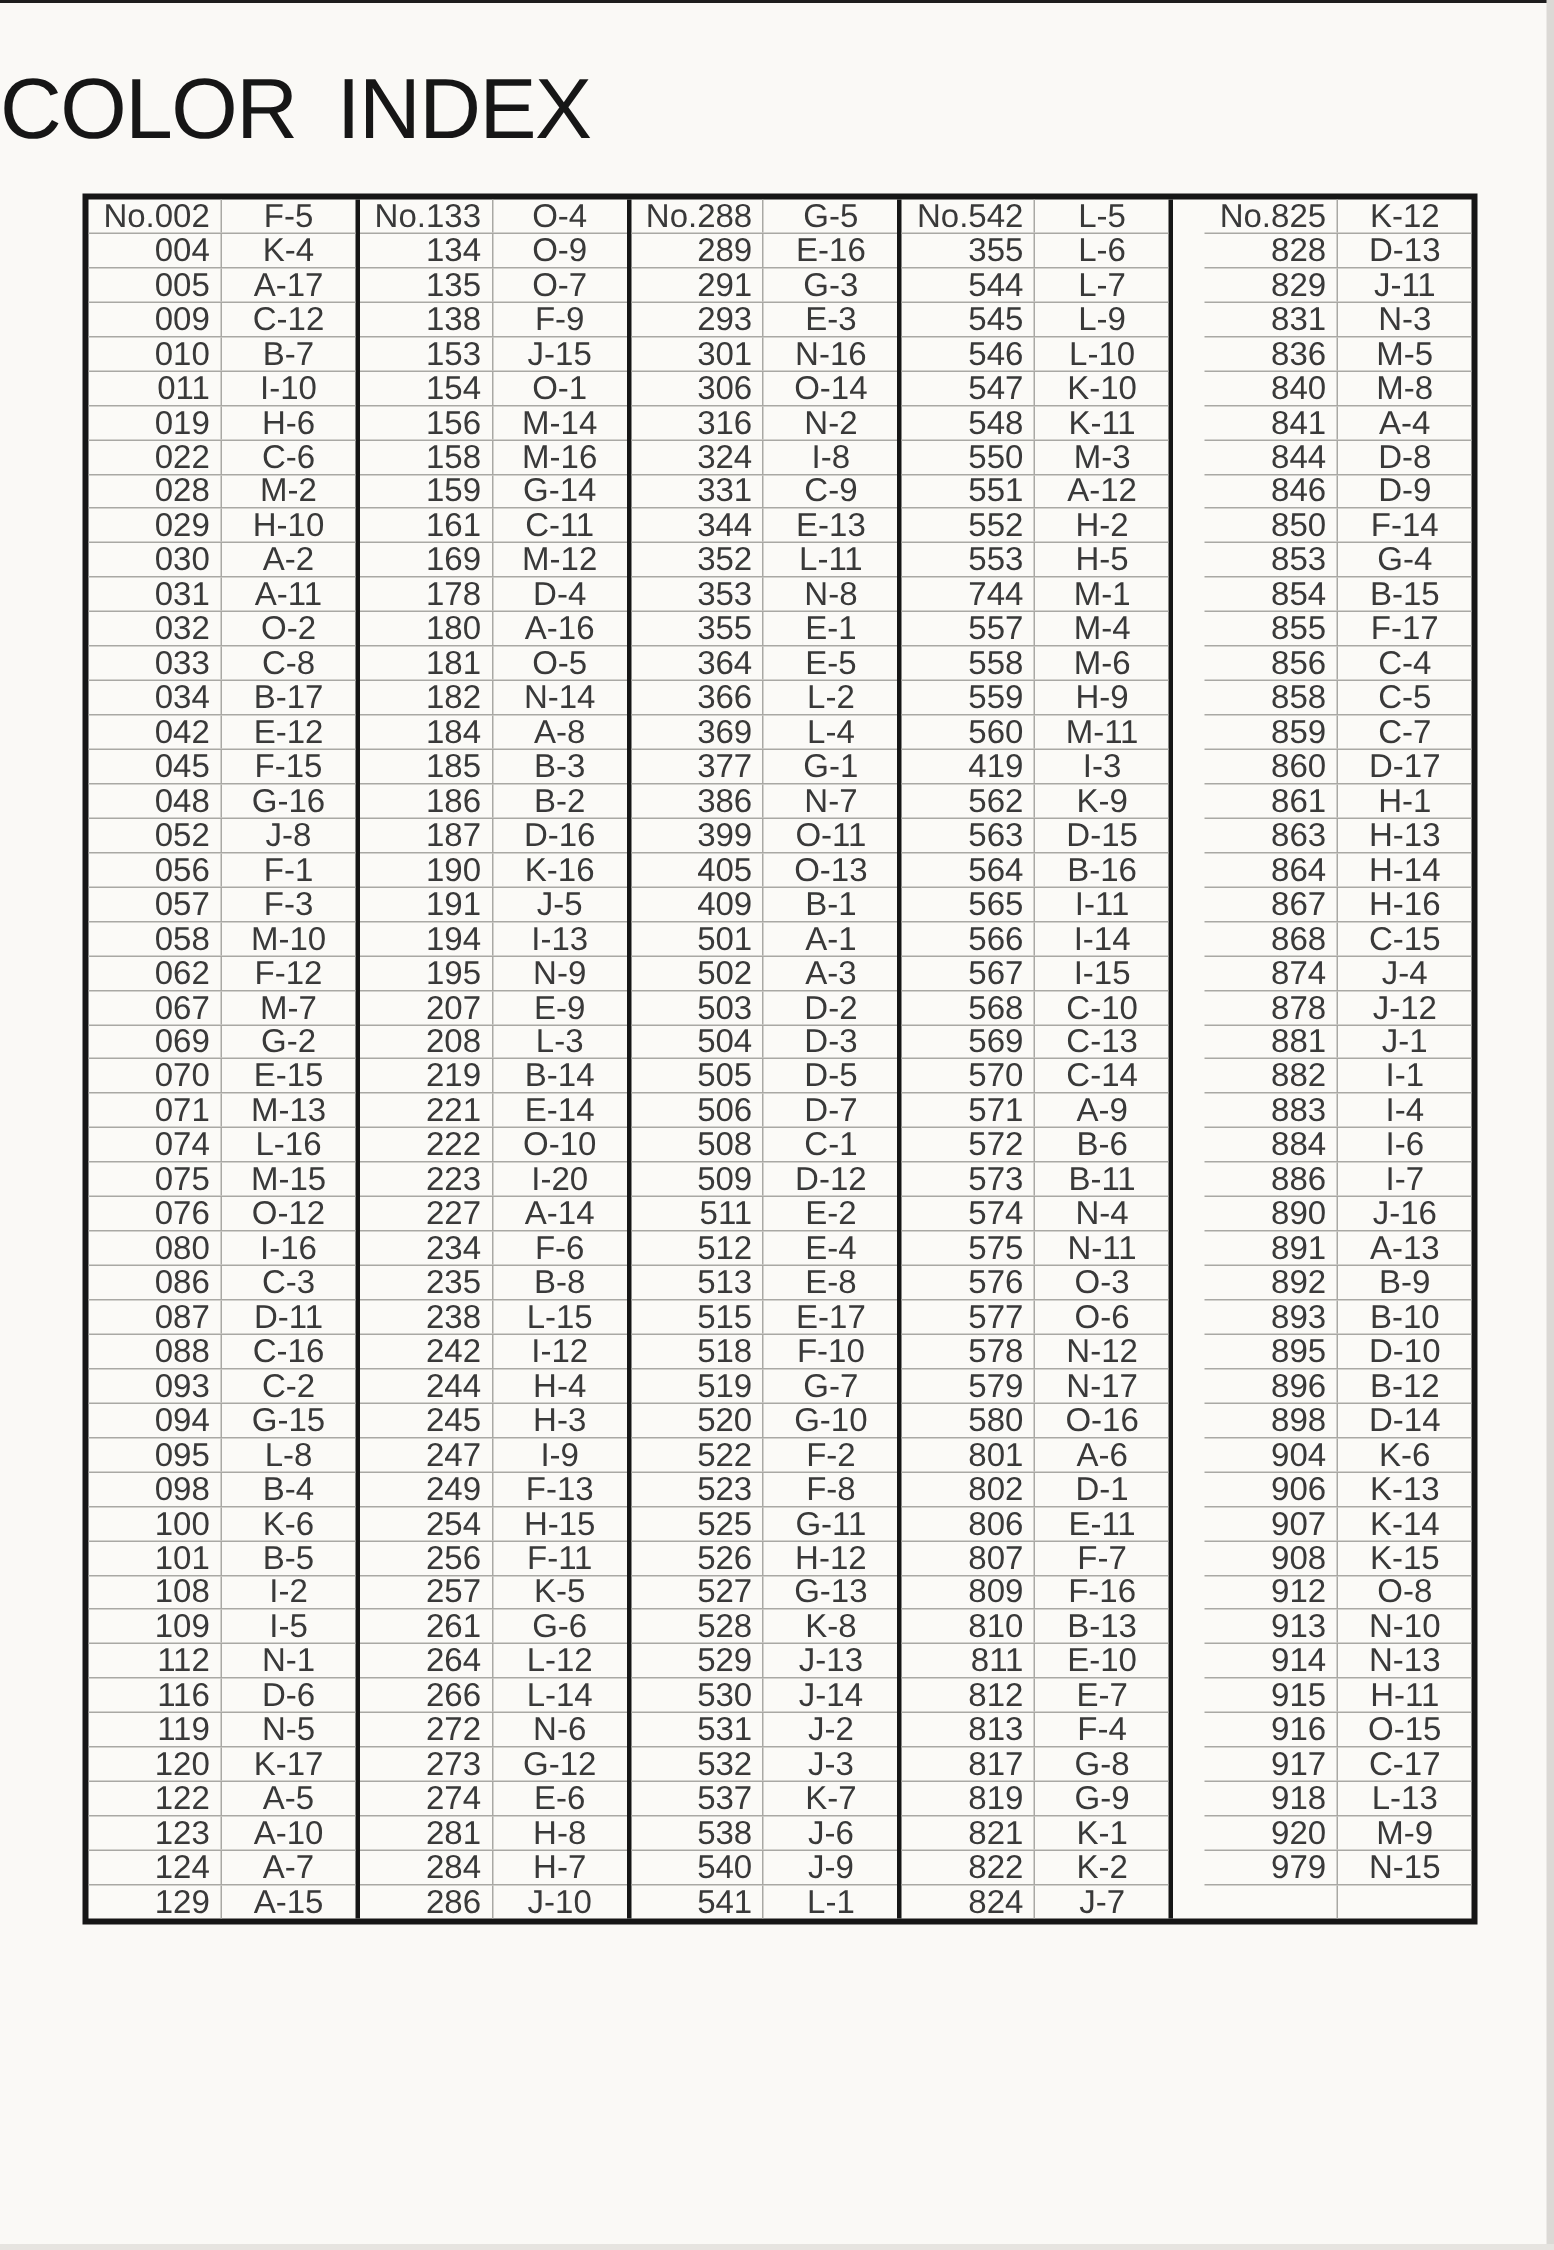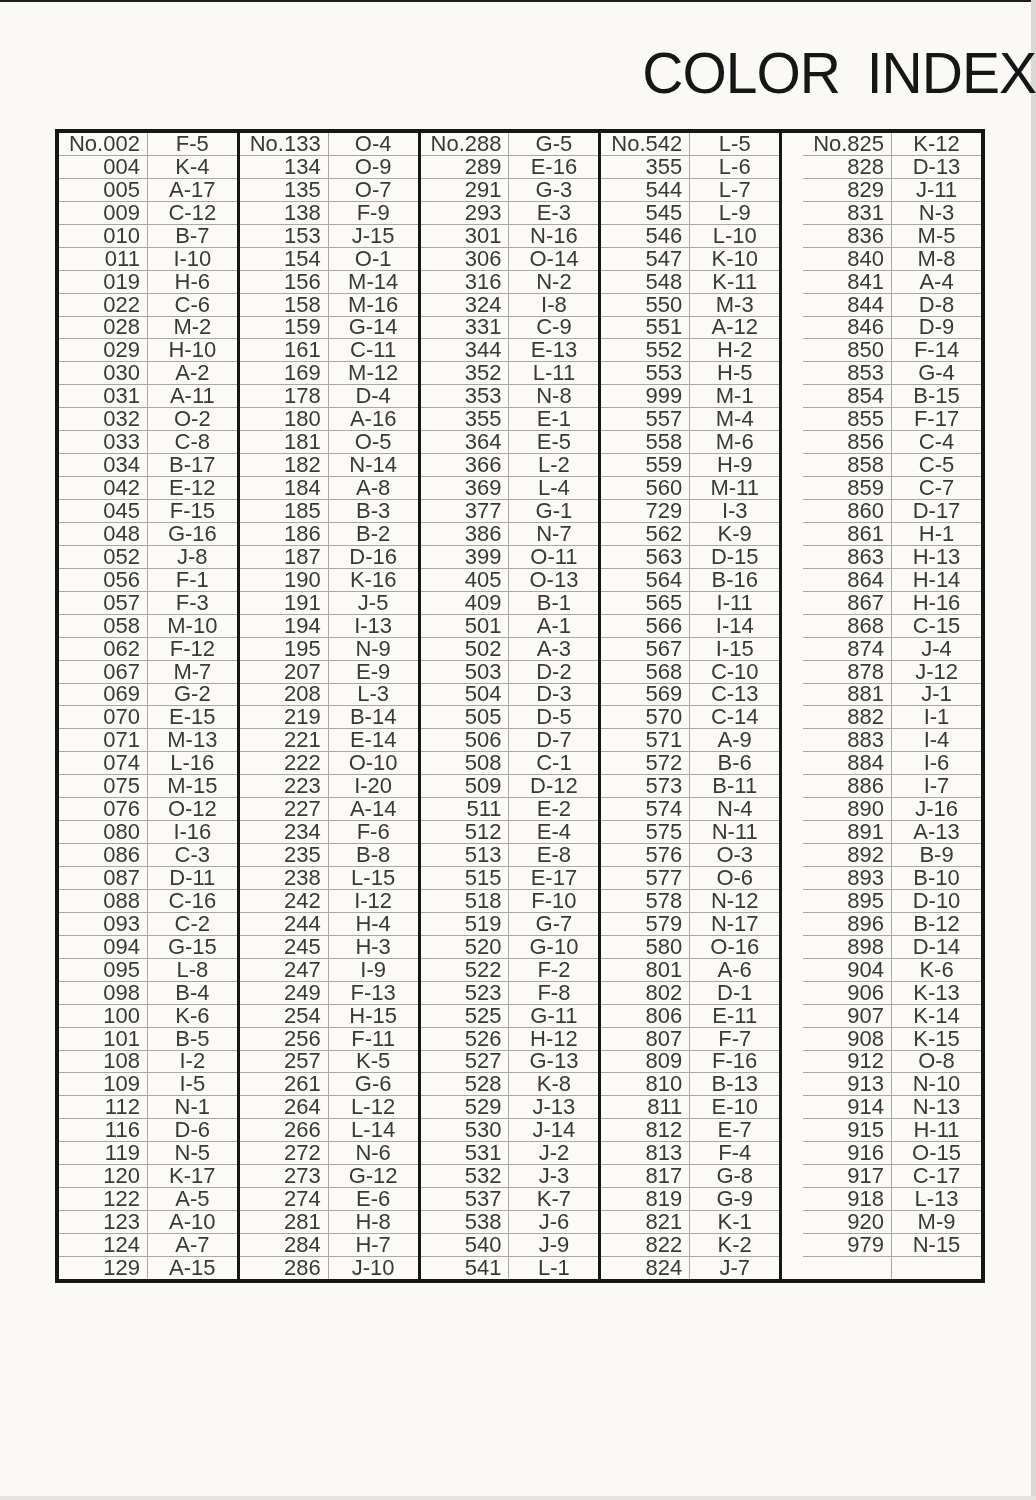--- a/index.html
+++ b/index.html
@@ -1,21 +1,21 @@
 <!DOCTYPE html>
 <html><head>
 <meta charset="utf-8">
 <style>
   html,body{margin:0;padding:0;}
   body{font-family:"Liberation Sans","DejaVu Sans",sans-serif;background:#e8e6e2;}
   .page{position:relative;width:1036px;height:1500px;background:#faf9f6;overflow:hidden;}
   .scan-top-edge{position:absolute;top:0;left:0;right:0;height:2px;background:#1d1d1d;}
   .scan-right-edge{position:absolute;top:0;right:0;bottom:0;width:5px;background:#dbd9d5;}
   .scan-bottom-edge{position:absolute;left:0;right:0;bottom:0;height:4px;background:#e6e4e0;}
-  .title{position:absolute;left:0;right:0;top:44px;text-align:right;
+  .title{position:absolute;left:0;right:0;top:44px;text-align:left;
          font-size:57px;font-weight:300;letter-spacing:-1px;word-spacing:12px;
          color:#161616;line-height:1.05;}
   .table-wrap{position:absolute;left:55px;top:129px;width:930px;height:1154px;
               box-sizing:border-box;border:4px solid #161616;display:flex;background:#fbfaf7;}
   .col-group{flex:1 1 0;display:flex;flex-direction:column;border-right:3px solid #161616;min-width:0;}
   .col-group:last-child{border-right:none;margin-left:21px;}
   .row{flex:1 1 0;display:flex;border-top:1px solid #a9a8a4;min-height:0;}
   .row:first-child{border-top:none;}
   .cell{box-sizing:border-box;display:flex;align-items:center;overflow:hidden;
         font-size:22px;color:#393939;line-height:1;white-space:nowrap;}
@@ -678,41 +678,41 @@
         </div>
         <div class="row">
           <div class="cell num">552</div>
           <div class="cell code">H-2</div>
         </div>
         <div class="row">
           <div class="cell num">553</div>
           <div class="cell code">H-5</div>
         </div>
         <div class="row">
-          <div class="cell num">999</div>
+          <div class="cell num">744</div>
           <div class="cell code">M-1</div>
         </div>
         <div class="row">
           <div class="cell num">557</div>
           <div class="cell code">M-4</div>
         </div>
         <div class="row">
           <div class="cell num">558</div>
           <div class="cell code">M-6</div>
         </div>
         <div class="row">
           <div class="cell num">559</div>
           <div class="cell code">H-9</div>
         </div>
         <div class="row">
           <div class="cell num">560</div>
           <div class="cell code">M-11</div>
         </div>
         <div class="row">
-          <div class="cell num">729</div>
+          <div class="cell num">419</div>
           <div class="cell code">I-3</div>
         </div>
         <div class="row">
           <div class="cell num">562</div>
           <div class="cell code">K-9</div>
         </div>
         <div class="row">
           <div class="cell num">563</div>
           <div class="cell code">D-15</div>
         </div>

